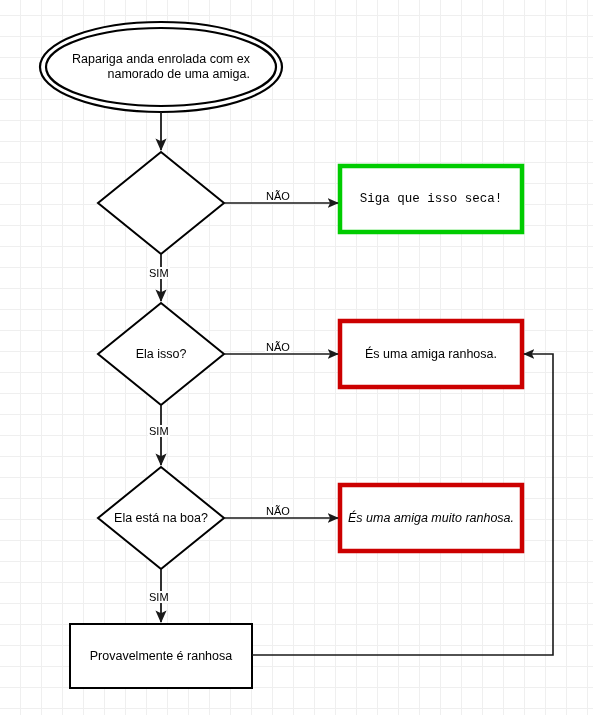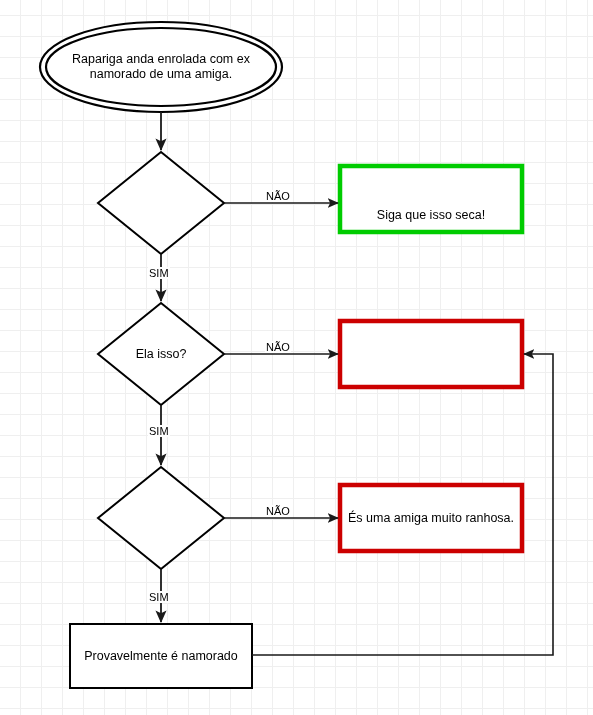--- a/index.html
+++ b/index.html
@@ -31,21 +31,21 @@
     left: 0;
     top: 0;
     width: 593px;
     height: 715px;
   }
   .node-label {
     position: absolute;
     display: flex;
     align-items: center;
     justify-content: center;
-    text-align: center;
+    text-align: right;
     color: #000000;
     line-height: 1.18;
     pointer-events: none;
     white-space: pre-line;
   }
   .edge-label {
     position: absolute;
     color: #000000;
     font-size: 11px;
     background: #ffffff;
@@ -114,29 +114,31 @@
 
     <path d="M 161 569 L 161 622" fill="none" stroke="#1a1a1a" stroke-width="1.8" marker-end="url(#arrow)"></path>
 
     <path d="M 252 655 L 553 655 L 553 354 L 524 354" fill="none" stroke="#1a1a1a" stroke-width="1.6" marker-end="url(#arrow)"></path>
   </svg>
 
   <div class="node-label start-label" style="left:46px; top:42px; width:230px; height:50px;">Rapariga anda enrolada com ex
 namorado de uma amiga.</div>
 
 
-  <div class="node-label process-label" style="left:345px; top:187px; width:172px; height:56px;">Siga que isso seca!</div>
+  <div class="node-label process-label" style="left:345px; top:171px; width:172px; height:56px;font-family:Liberation Mono, monospace;">Siga que isso seca!</div>
 
   <div class="node-label decision-label" style="left:101px; top:343px; width:120px; height:22px;">Ela isso?</div>
 
+  <div class="node-label process-label" style="left:345px; top:326px; width:172px; height:56px;">És uma amiga ranhosa.</div>
 
+  <div class="node-label decision-label" style="left:99px; top:507px; width:124px; height:22px;">Ela está na boa?</div>
 
-  <div class="node-label process-label" style="left:343px; top:490px; width:176px; height:56px;">És uma amiga muito ranhosa.</div>
+  <div class="node-label process-label" style="left:343px; top:490px; width:176px; height:56px;font-style:italic;">És uma amiga muito ranhosa.</div>
 
-  <div class="node-label terminal-label" style="left:75px; top:629px; width:172px; height:54px;">Provavelmente é namorado</div>
+  <div class="node-label terminal-label" style="left:75px; top:629px; width:172px; height:54px;">Provavelmente é ranhosa</div>
 
   <div class="edge-label" style="left:265px; top:190px;">NÃO</div>
   <div class="edge-label" style="left:148px; top:267px;">SIM</div>
   <div class="edge-label" style="left:265px; top:341px;">NÃO</div>
   <div class="edge-label" style="left:148px; top:425px;">SIM</div>
   <div class="edge-label" style="left:265px; top:505px;">NÃO</div>
   <div class="edge-label" style="left:148px; top:591px;">SIM</div>
 
   <div class="hit" style="left:40px; top:22px; width:242px; height:90px;"></div>
   <div class="hit" style="left:98px; top:152px; width:126px; height:102px;"></div>

